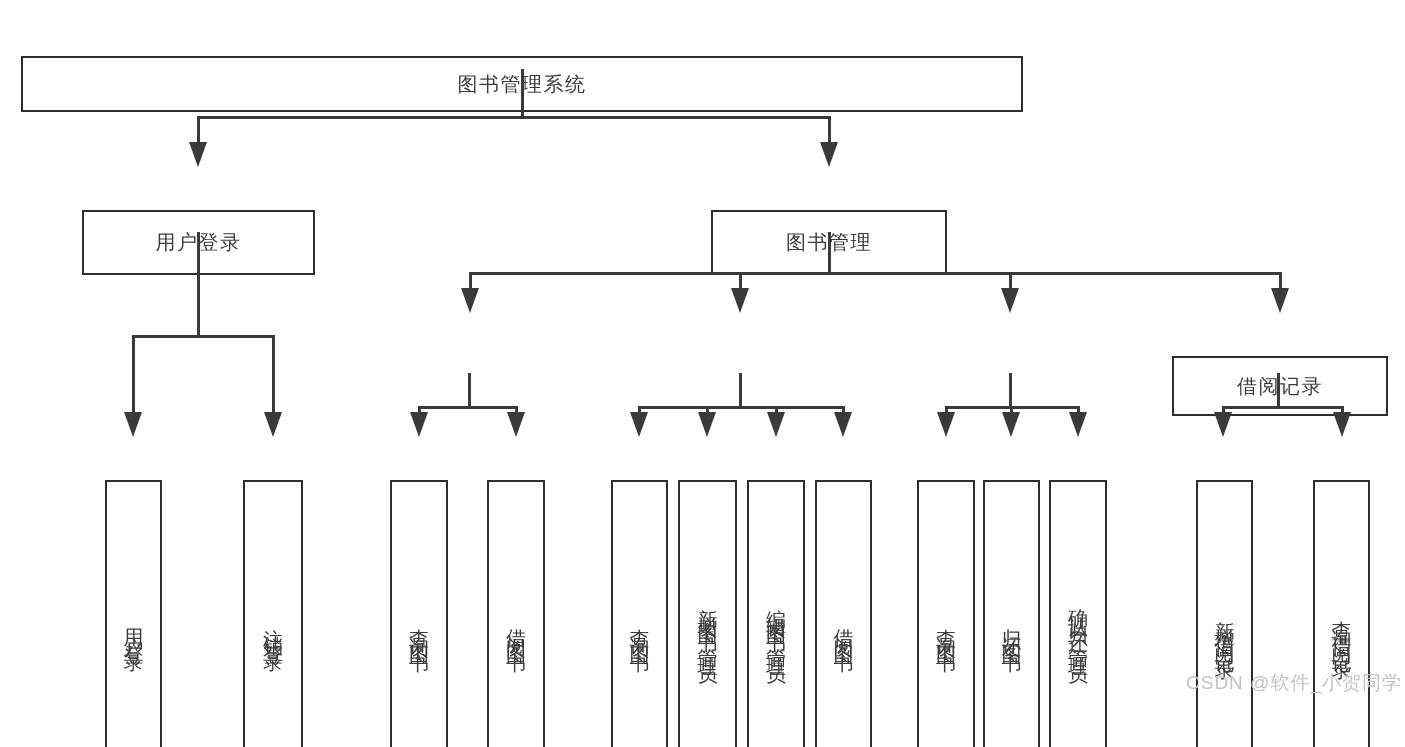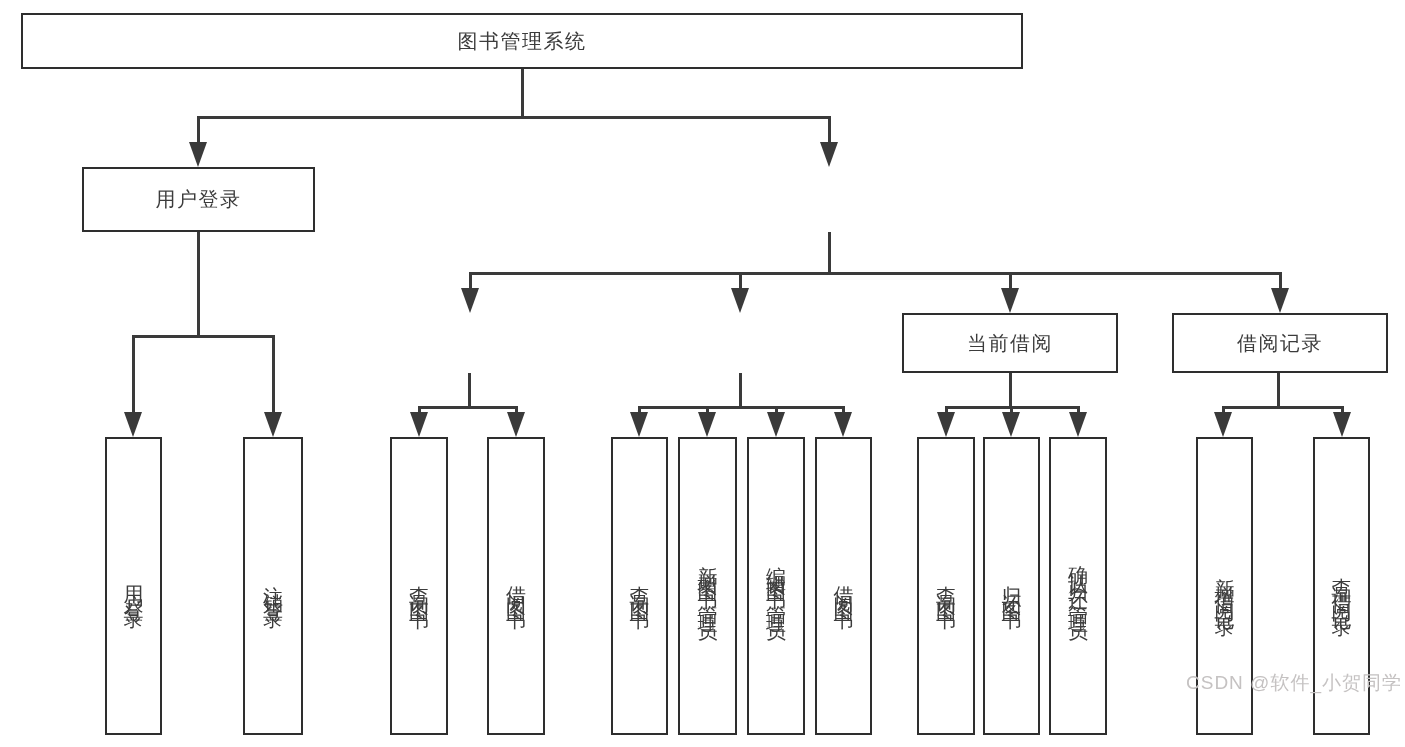--- a/index.html
+++ b/index.html
@@ -6,21 +6,21 @@
   #canvas{
     position:relative;width:1405px;height:747px;
     background:var(--background,#ffffff);
     font-family:"Liberation Sans",sans-serif;
     color:var(--text,#3a3a3a);
     overflow:hidden;
   }
   .box,.vbox{
     position:absolute;box-sizing:border-box;background:#ffffff;
     border:2.5px solid var(--border,#2e2e2e);
-    display:flex;align-items:center;justify-content:center;
+    display:flex;align-items:center;justify-content:center;margin-top:43px;
   }
   .box{font-size:20px;letter-spacing:1.5px;}
   .vbox span{
     writing-mode:vertical-rl;text-orientation:mixed;
     font-size:20px;letter-spacing:8px;line-height:1.15;white-space:nowrap;
   }
   .vl{position:absolute;width:2.5px;background:var(--line,#3a3a3a);}
   .hl{position:absolute;height:2.5px;background:var(--line,#3a3a3a);}
   .ar{position:absolute;width:0;height:0;
       border-left:9px solid transparent;border-right:9px solid transparent;
@@ -36,40 +36,40 @@
   <div class="box" style="left:21px;top:13px;width:1002px;height:56px">图书管理系统</div>
 
   <div class="vl" style="left:521px;top:69px;height:48px"></div>
   <div class="hl" style="left:197px;top:116px;width:633px"></div>
   <div class="vl" style="left:197px;top:116px;height:30px"></div>
   <div class="ar" style="left:189px;top:142px"></div>
   <div class="vl" style="left:828px;top:116px;height:30px"></div>
   <div class="ar" style="left:820px;top:142px"></div>
 
   <div class="box" style="left:82px;top:167px;width:233px;height:65px">用户登录</div>
+  <div class="box" style="left:711px;top:167px;width:236px;height:65px">图书管理</div>
 
   <div class="vl" style="left:197px;top:232px;height:104px"></div>
   <div class="hl" style="left:132px;top:335px;width:142px"></div>
   <div class="vl" style="left:132px;top:335px;height:81px"></div>
   <div class="ar" style="left:124px;top:412px"></div>
   <div class="vl" style="left:272px;top:335px;height:81px"></div>
   <div class="ar" style="left:264px;top:412px"></div>
 
   <div class="vl" style="left:828px;top:232px;height:41px"></div>
   <div class="hl" style="left:469px;top:272px;width:812px"></div>
   <div class="vl" style="left:469px;top:272px;height:20px"></div>
   <div class="ar" style="left:461px;top:288px"></div>
   <div class="vl" style="left:739px;top:272px;height:20px"></div>
   <div class="ar" style="left:731px;top:288px"></div>
   <div class="vl" style="left:1009px;top:272px;height:20px"></div>
   <div class="ar" style="left:1001px;top:288px"></div>
   <div class="vl" style="left:1279px;top:272px;height:20px"></div>
   <div class="ar" style="left:1271px;top:288px"></div>
 
-  <div class="box" style="left:902px;top:313px;width:216px;height:60px">当前借阅</div>
   <div class="box" style="left:1172px;top:313px;width:216px;height:60px">借阅记录</div>
 
   <div class="vl" style="left:468px;top:373px;height:34px"></div>
   <div class="hl" style="left:418px;top:406px;width:99px"></div>
   <div class="vl" style="left:418px;top:406px;height:10px"></div>
   <div class="ar" style="left:410px;top:412px"></div>
   <div class="vl" style="left:515px;top:406px;height:10px"></div>
   <div class="ar" style="left:507px;top:412px"></div>
 
   <div class="vl" style="left:739px;top:373px;height:34px"></div>

